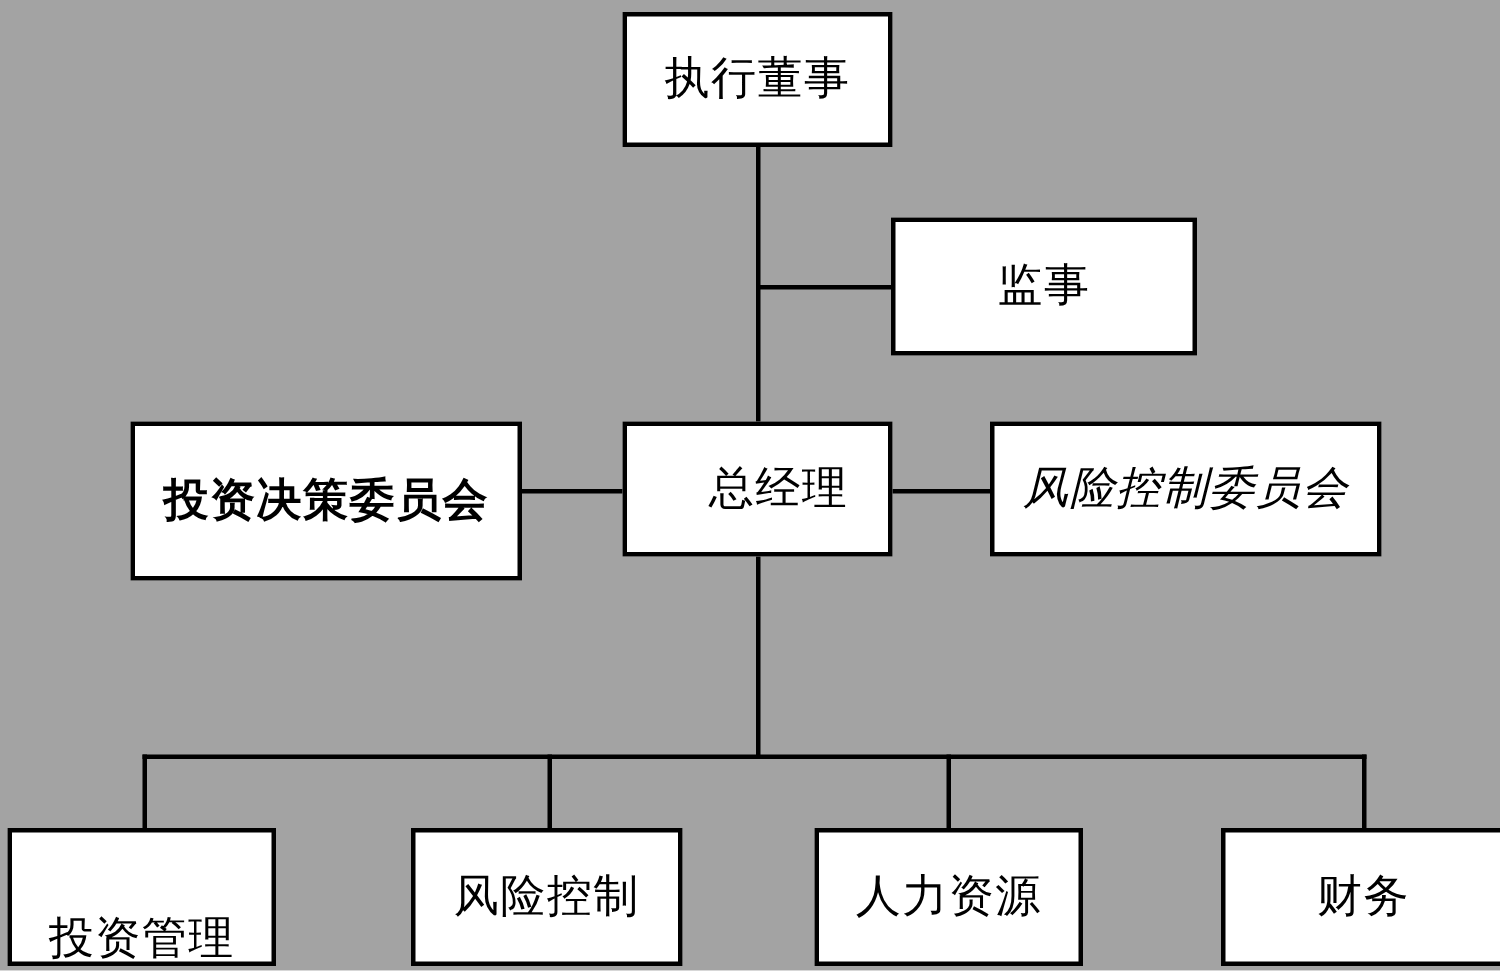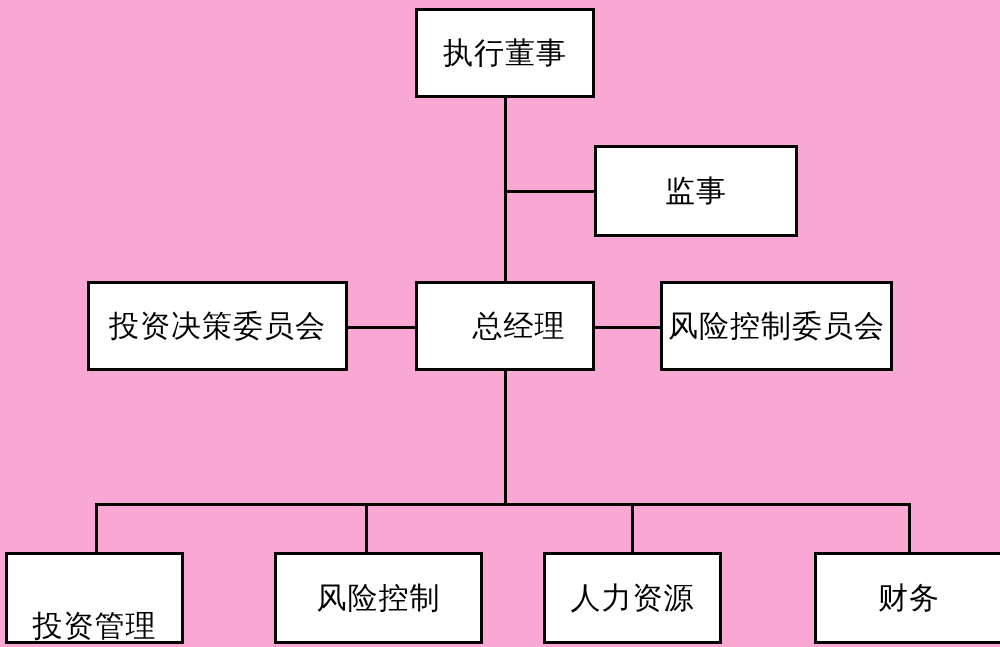--- a/index.html
+++ b/index.html
@@ -8,21 +8,21 @@
     padding: 0;
     background: #ffffff;
   }
   body {
     font-family: "Liberation Serif", "DejaVu Serif", serif;
   }
   #org-chart {
     position: relative;
     width: 1000px;
     height: 647px;
-    background: #f9a8d4;
+    background: #a3a3a3;
     overflow: hidden;
   }
   .node {
     position: absolute;
     box-sizing: border-box;
     border: 3px solid #000000;
     background: #ffffff;
     display: flex;
     align-items: center;
     justify-content: center;
@@ -67,37 +67,37 @@
   <div class="connector v-line" style="left:908px; top:503px; height:51px;"></div>
 
   <div class="node" style="left:415px; top:8px; width:180px; height:90px;">
     <span class="node-label">执行董事</span>
   </div>
 
   <div class="node" style="left:594px; top:145px; width:204px; height:92px;">
     <span class="node-label">监事</span>
   </div>
 
-  <div class="node" style="left:87px; top:281px; width:261px; height:90px;">
+  <div class="node" style="left:87px; top:281px; width:261px; height:106px;font-weight:bold;">
     <span class="node-label">投资决策委员会</span>
   </div>
 
   <div class="node" style="left:415px; top:281px; width:180px; height:90px;padding-left:28px;">
     <span class="node-label">总经理</span>
   </div>
 
-  <div class="node" style="left:660px; top:281px; width:233px; height:90px;">
+  <div class="node" style="left:660px; top:281px; width:261px; height:90px;font-style:italic;">
     <span class="node-label">风险控制委员会</span>
   </div>
 
   <div class="node" style="left:5px; top:552px; width:179px; height:92px;align-items:flex-end;">
     <span class="node-label">投资管理</span>
   </div>
 
-  <div class="node" style="left:274px; top:552px; width:209px; height:92px;">
+  <div class="node" style="left:274px; top:552px; width:181px; height:92px;">
     <span class="node-label">风险控制</span>
   </div>
 
   <div class="node" style="left:543px; top:552px; width:179px; height:92px;">
     <span class="node-label">人力资源</span>
   </div>
 
   <div class="node" style="left:814px; top:552px; width:190px; height:92px;">
     <span class="node-label">财务</span>
   </div>

